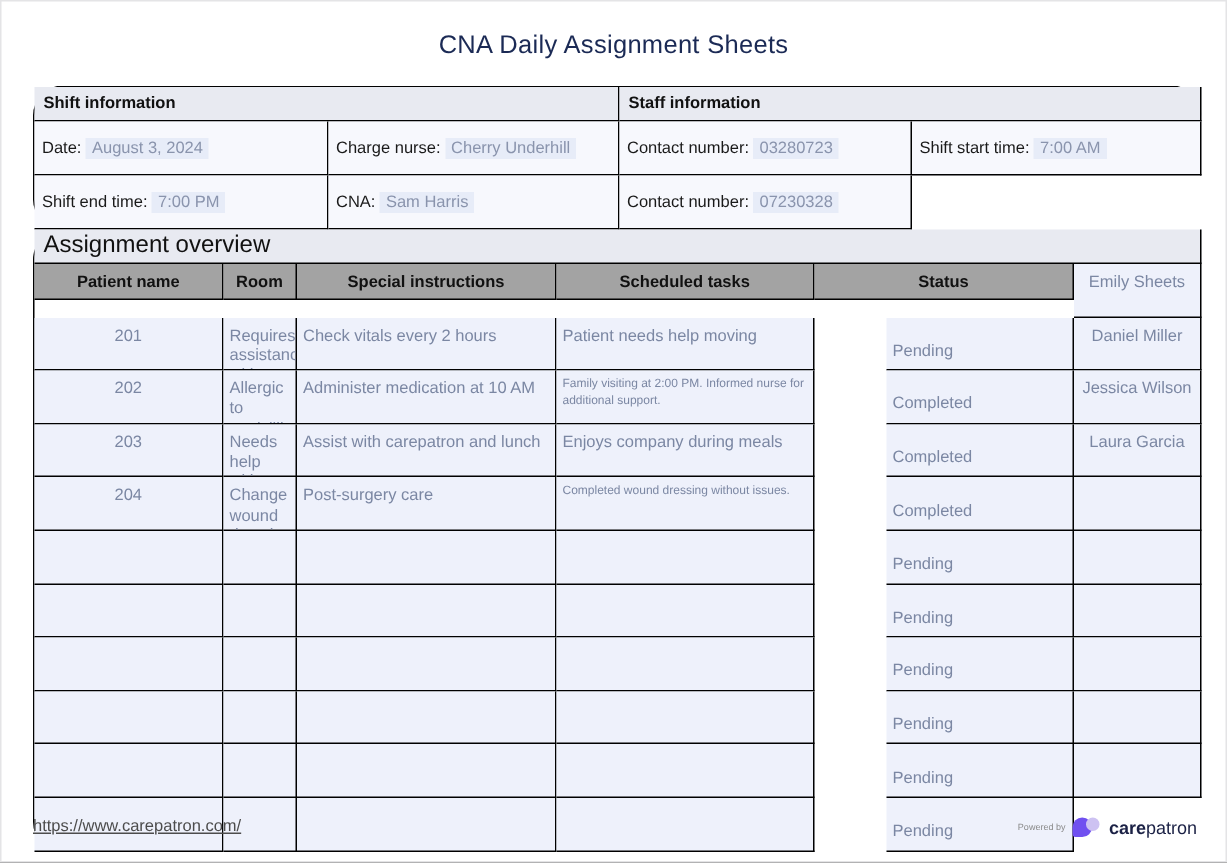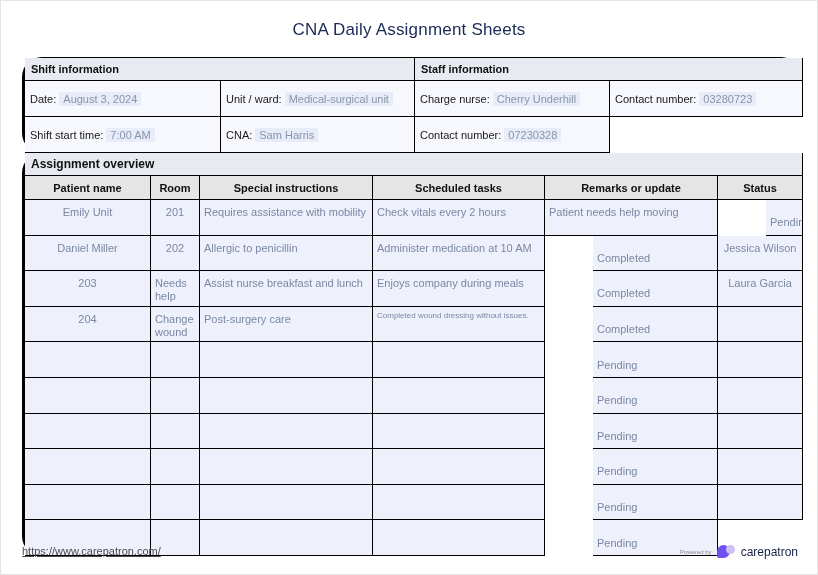--- a/index.html
+++ b/index.html
@@ -10,21 +10,21 @@
     box-shadow: inset 0 0 0 1px #e4e4e6;
     overflow:hidden;
   }
   .title {
     position:absolute; top:20px; left:0; right:0;
     text-align:center; font-size:17px; font-weight:normal;
     color:#1b2a55; letter-spacing:.2px;
   }
   .doc { position:absolute; left:22px; top:57px; width:779px; }
 
-  .grid { display:grid; border-top:1px solid #000; border-left:3px solid #000000;border-radius:20px; }
+  .grid { display:grid; border-top:1px solid #000; border-left:1px solid #000000;border-radius:20px; }
   .cell { border-right:1px solid #000; border-bottom:1px solid #000; box-sizing:border-box; overflow:hidden; }
 
   
   .info-grid { grid-template-columns:196px 194px 195px 193px; }
   .sec-header {
     grid-column: span 2; height:23px; background:#e8eaf1;
     display:flex; align-items:center; padding:0 6px;
     font-size:11px; font-weight:bold; color:#111;
   }
   .info-cell {
@@ -32,24 +32,24 @@
     padding:0 5px; font-size:11px; white-space:nowrap;
   }
   .lbl { color:#1a1a1a; margin-right:3px; }
   .val { color:#8a94ad; background:#e7ecf8; padding:1px 4px; }
 
   
   .assign-grid { grid-template-columns:126px 49px 173px 172px 173px 85px; border-top:none; }
   .overview-header {
     grid-column: span 6; height:23px; background:#e8eaf1;
     display:flex; align-items:center; padding:0 6px;
-    font-size:12px; font-weight:bold; color:#111;
+    font-size:16px; font-weight:normal; color:#111;
   }
   .chead {
-    height:24px; background:#e5e5e5; display:flex; align-items:center;
+    height:24px; background:#a3a3a3; display:flex; align-items:center;
     justify-content:center; font-size:11px; font-weight:bold; color:#111;
     text-align:center;
   }
   .dcell {
     height:35.6px; background:#eef1fb; font-size:11px; color:#7b87a3;
     display:flex; align-items:flex-start; padding:6px 4px 0 4px; line-height:1.2;
   }
   .cell-patient, .cell-room { justify-content:center; text-align:center; }
   .cell-status { align-items:center; padding-top:11px;margin-left:48px; }
   .cell-remarks.small { font-size:8px; padding-top:4px; line-height:1.3; }
@@ -67,91 +67,91 @@
   .logo-blob { position:relative; width:19px; height:15px; }
   .logo-blob .b1 {
     position:absolute; left:0; top:1px; width:13px; height:13px;
     background:#7050f0; border-radius:50% 50% 50% 15%;
   }
   .logo-blob .b2 {
     position:absolute; left:9px; top:1px; width:9px; height:9px;
     background:#cdc2f2; border-radius:50%;
   }
   .brand { font-size:12px; color:#1b2145; }
-  .brand b { font-weight:normal; }
+  .brand b { font-weight:bold; }
 </style>
 </head>
 <body>
 
 <div class="title">CNA Daily Assignment Sheets</div>
 
 <div class="doc">
 
   <div class="grid info-grid">
     <div class="cell sec-header">Shift information</div>
     <div class="cell sec-header">Staff information</div>
 
     <div class="cell info-cell">
       <span class="lbl">Date:</span>
       <span class="val">August 3, 2024</span>
     </div>
     <div class="cell info-cell">
-      <span class="lbl">Unit / ward:</span>
-      <span class="val">Medical-surgical unit</span>
-    </div>
-    <div class="cell info-cell">
       <span class="lbl">Charge nurse:</span>
       <span class="val">Cherry Underhill</span>
     </div>
     <div class="cell info-cell">
       <span class="lbl">Contact number:</span>
       <span class="val">03280723</span>
     </div>
 
     <div class="cell info-cell">
       <span class="lbl">Shift start time:</span>
       <span class="val">7:00 AM</span>
+    </div>
+    <div class="cell info-cell">
+      <span class="lbl">Shift end time:</span>
+      <span class="val">7:00 PM</span>
     </div>
     <div class="cell info-cell">
       <span class="lbl">CNA:</span>
       <span class="val">Sam Harris</span>
     </div>
     <div class="cell info-cell">
       <span class="lbl">Contact number:</span>
       <span class="val">07230328</span>
     </div>
   </div>
 
   <div class="grid assign-grid">
     <div class="cell overview-header">Assignment overview</div>
 
     <div class="cell chead">Patient name</div>
     <div class="cell chead">Room</div>
     <div class="cell chead">Special instructions</div>
     <div class="cell chead">Scheduled tasks</div>
-    <div class="cell chead">Remarks or update</div>
     <div class="cell chead">Status</div>
 
-    <div class="cell dcell cell-patient">Emily Unit</div>
+    <div class="cell dcell cell-patient">Emily Sheets</div>
     <div class="cell dcell cell-room">201</div>
     <div class="cell dcell">Requires assistance with mobility</div>
     <div class="cell dcell">Check vitals every 2 hours</div>
     <div class="cell dcell cell-remarks">Patient needs help moving</div>
     <div class="cell dcell cell-status">Pending</div>
 
     <div class="cell dcell cell-patient">Daniel Miller</div>
     <div class="cell dcell cell-room">202</div>
     <div class="cell dcell">Allergic to penicillin</div>
     <div class="cell dcell">Administer medication at 10 AM</div>
+    <div class="cell dcell cell-remarks small">Family visiting at 2:00 PM. Informed nurse for additional support.</div>
     <div class="cell dcell cell-status">Completed</div>
 
     <div class="cell dcell cell-patient">Jessica Wilson</div>
     <div class="cell dcell cell-room">203</div>
     <div class="cell dcell">Needs help with meals</div>
-    <div class="cell dcell">Assist nurse breakfast and lunch</div>
+    <div class="cell dcell">Assist with carepatron and lunch</div>
     <div class="cell dcell cell-remarks">Enjoys company during meals</div>
     <div class="cell dcell cell-status">Completed</div>
 
     <div class="cell dcell cell-patient">Laura Garcia</div>
     <div class="cell dcell cell-room">204</div>
     <div class="cell dcell">Change wound dressing</div>
     <div class="cell dcell">Post-surgery care</div>
     <div class="cell dcell cell-remarks small">Completed wound dressing without issues.</div>
     <div class="cell dcell cell-status">Completed</div>
 

